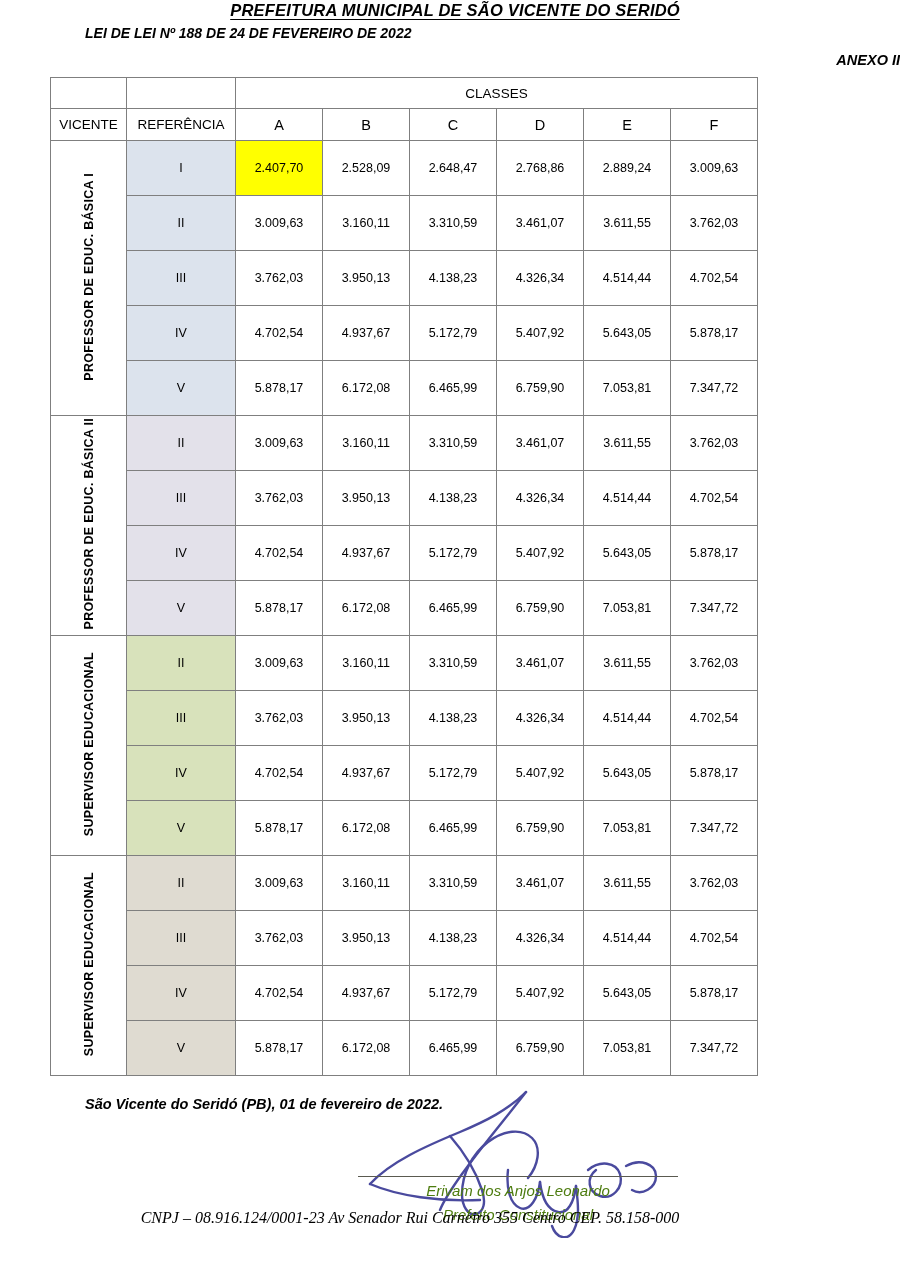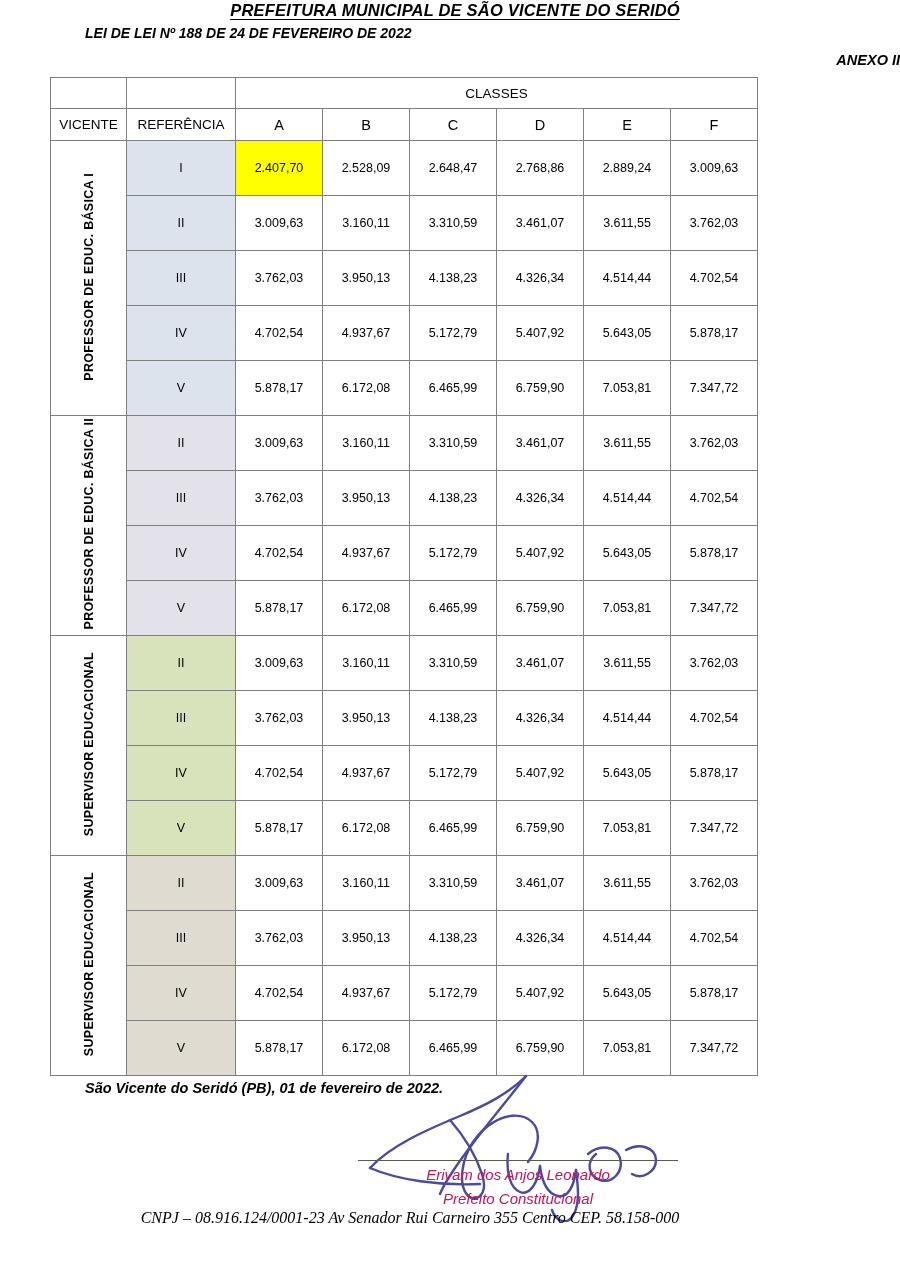--- a/index.html
+++ b/index.html
@@ -121,21 +121,21 @@
     white-space: nowrap;
     display: inline-block;
   }
 
   
   tr.group-start > td { border-top: 1.6px solid #404040; }
 
   
   .sig-area {
     position: relative;
-    margin-top: 4px;
+    margin-top: 20px;
     padding-left: 85px;
     height: 145px;
   }
   .place-date {
     font-weight: bold;
     font-style: italic;
     font-size: 14.5px;
     margin: 0;
   }
   .sig-svg {
@@ -152,21 +152,21 @@
     height: 0;
     border-top: 1.3px solid #5a5a50;
   }
   .sig-name, .sig-role {
     position: absolute;
     left: 358px;
     width: 320px;
     text-align: center;
     font-style: italic;
     font-size: 15px;
-    color: #be185d;
+    color: #4d7c0f;
     margin: 0;
   }
   .sig-name { top: 86px; }
   .sig-role { top: 110px; }
 
   
   .doc-footer {
     position: absolute;
     left: 0;
     top: 1209px;

